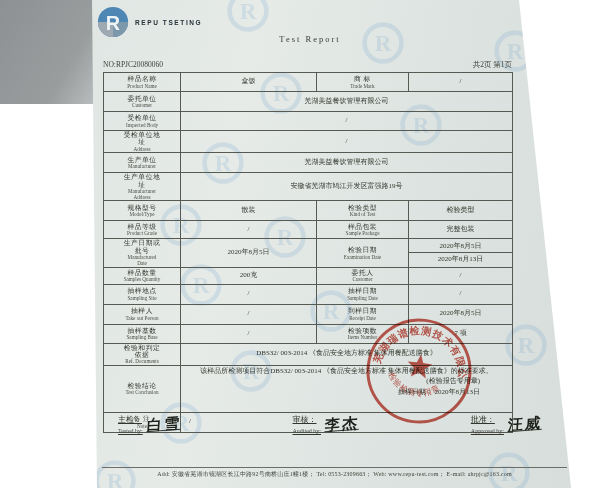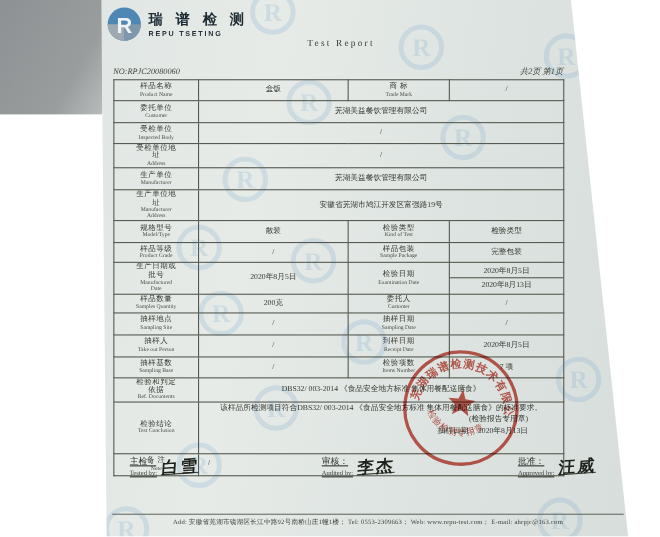--- a/index.html
+++ b/index.html
@@ -17,21 +17,21 @@
   
   #logo{position:absolute;left:96px;top:5px;display:flex;align-items:center;gap:5px;}
   #logo-text .cnrow{font-family:"Liberation Sans",sans-serif;font-weight:bold;font-size:13px;
       letter-spacing:4px;color:#1d2b33;}
   #logo-text .enrow{font-family:"Liberation Sans",sans-serif;font-weight:bold;font-size:6.5px;
       letter-spacing:1.6px;color:#253039;margin-top:1px;}
   #title{position:absolute;left:230px;top:18px;width:160px;text-align:center;}
   #title .t-cn{font-size:16px;font-weight:bold;letter-spacing:7px;color:#23261f;}
   #title .t-en{font-size:8.5px;letter-spacing:2px;color:#3a3d36;margin-top:16px;}
   #no-line{position:absolute;left:103px;top:60px;width:409px;display:flex;
-      justify-content:space-between;font-size:7.5px;color:#3c3f38;font-style:italic;}
+      justify-content:space-between;font-size:7.5px;color:#3c3f38;}
   
   #report-table{position:absolute;left:103px;top:72px;width:409px;border-collapse:collapse;
       table-layout:fixed;font-size:7px;line-height:1.1;color:#34372f;}
   #report-table td{border:1px solid #565a52;padding:0 18px;text-align:center;vertical-align:middle;
       overflow:hidden;}
   #report-table{border:1.5px solid #4a4e46;}
   .lbl .cn{display:block;font-size:6.8px;letter-spacing:.5px;}
   .lbl .en{display:block;font-size:5.6px;color:#4a4d45;transform:scale(.92);}
   .val{font-size:7px;}
   .val-left{text-align:left !important;padding-left:8px !important;}
@@ -128,21 +128,20 @@
         </svg></div>
 
     <div id="logo">
       <svg width="34" height="34" viewBox="0 0 36 36">
         <circle cx="18" cy="18" r="16" fill="#4e86b4"></circle>
         <path d="M2 18 A16 16 0 0 0 18 34 L18 18 Z" fill="#9fa9b1"></path>
         <path d="M18 34 A16 16 0 0 0 34 18 L18 18 Z" fill="#7d98ab"></path>
         <text x="18" y="26" text-anchor="middle" font-size="21" font-weight="bold" fill="#eef3f6" font-family="Liberation Sans, sans-serif">R</text>
       </svg>
       <div id="logo-text">
-        <div class="cnrow">瑞 谱 检 测</div>
         <div class="enrow">REPU TSETING</div>
       </div>
     </div>
 
     <div id="title">
       <div class="t-en">Test  Report</div>
     </div>
 
     <div id="no-line">
       <span>NO:RPJC20080060</span>

